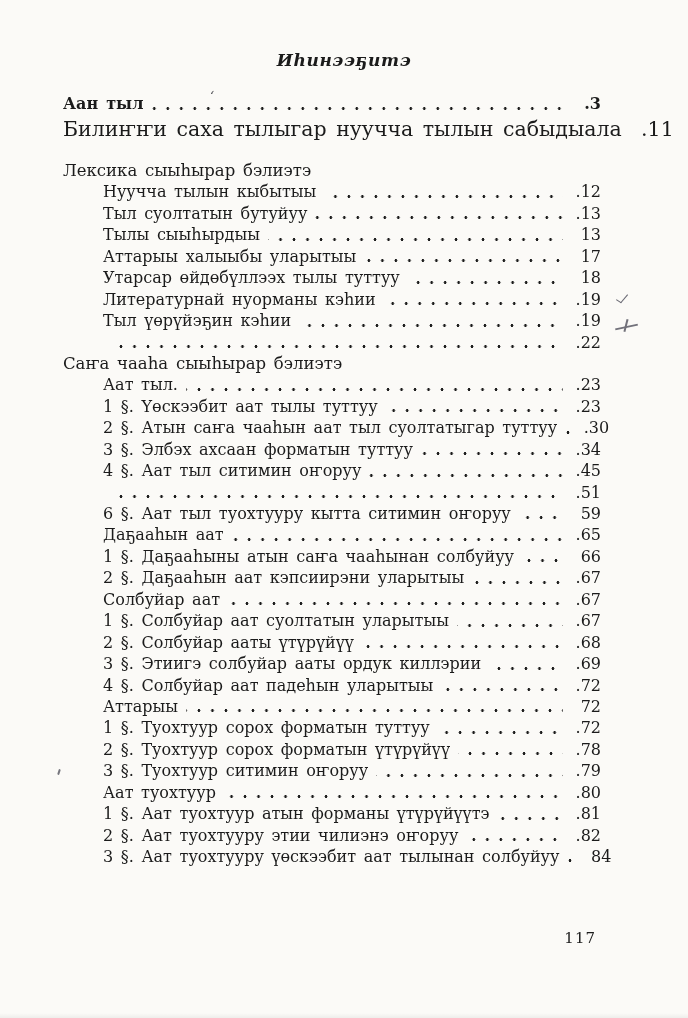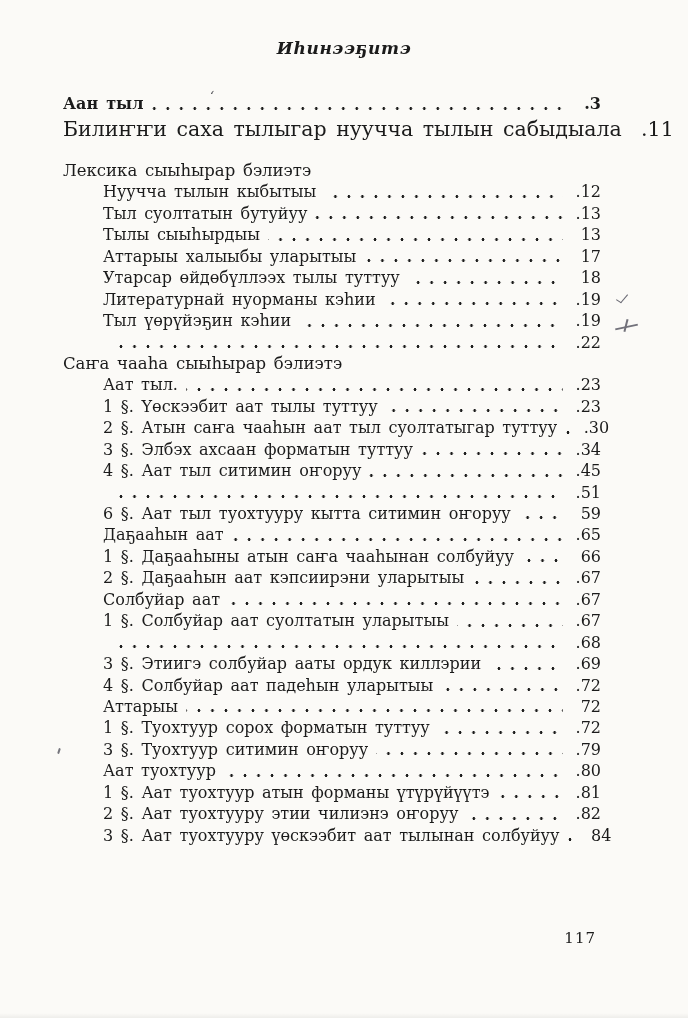--- a/index.html
+++ b/index.html
@@ -6,21 +6,21 @@
   body{
     width:688px;height:1018px;position:relative;overflow:hidden;
     background:#fbfaf7;
     font-family:"DejaVu Serif","Liberation Serif",serif;
     color:#1b1b1b;
   }
   
   .scan-edge{position:absolute;left:0;right:0;bottom:0;height:5px;
     background:linear-gradient(to bottom,rgba(0,0,0,0),rgba(0,0,0,0.05));}
   .title{
-    position:absolute;top:38px;left:0;width:100%;text-align:center;
+    position:absolute;top:50px;left:0;width:100%;text-align:center;
     font-style:italic;font-weight:600;font-size:17px;letter-spacing:0.6px;
   }
   .toc{
     position:absolute;left:63px;top:89px;width:538px;
     font-size:16px;line-height:21.45px;
   }
   .row{
     display:flex;align-items:center;position:relative;
     height:21.45px;white-space:nowrap;word-spacing:2.5px;
   }
@@ -178,20 +178,21 @@
       <span class="lab">Солбуйар аат</span>
       <span class="leader"></span>
       <span class="pg">.67</span>
     </div>
     <div class="row ind">
       <span class="lab">1 §. Солбуйар аат суолтатын уларытыы</span>
       <span class="leader"></span>
       <span class="pg">.67</span>
     </div>
     <div class="row ind">
+      <span class="lab">2 §. Солбуйар ааты үтүрүйүү</span>
       <span class="leader"></span>
       <span class="pg">.68</span>
     </div>
     <div class="row ind">
       <span class="lab">3 §. Этиигэ солбуйар ааты ордук киллэрии</span>
       <span class="leader"></span>
       <span class="pg">.69</span>
     </div>
     <div class="row ind">
       <span class="lab">4 §. Солбуйар аат падеһын уларытыы</span>
@@ -200,20 +201,25 @@
     </div>
     <div class="row ind">
       <span class="lab">Аттарыы</span>
       <span class="leader"></span>
       <span class="pg">72</span>
     </div>
     <div class="row ind">
       <span class="lab">1 §. Туохтуур сорох форматын туттуу</span>
       <span class="leader"></span>
       <span class="pg">.72</span>
+    </div>
+    <div class="row ind">
+      <span class="lab">2 §. Туохтуур сорох форматын үтүрүйүү</span>
+      <span class="leader"></span>
+      <span class="pg">.78</span>
     </div>
     <div class="row ind">
       <span class="lab">3 §. Туохтуур ситимин оҥоруу</span>
       <span class="leader"></span>
       <span class="pg">.79</span>
       <span class="mark-comma"></span>
     </div>
     <div class="row ind">
       <span class="lab">Аат туохтуур</span>
       <span class="leader"></span>

